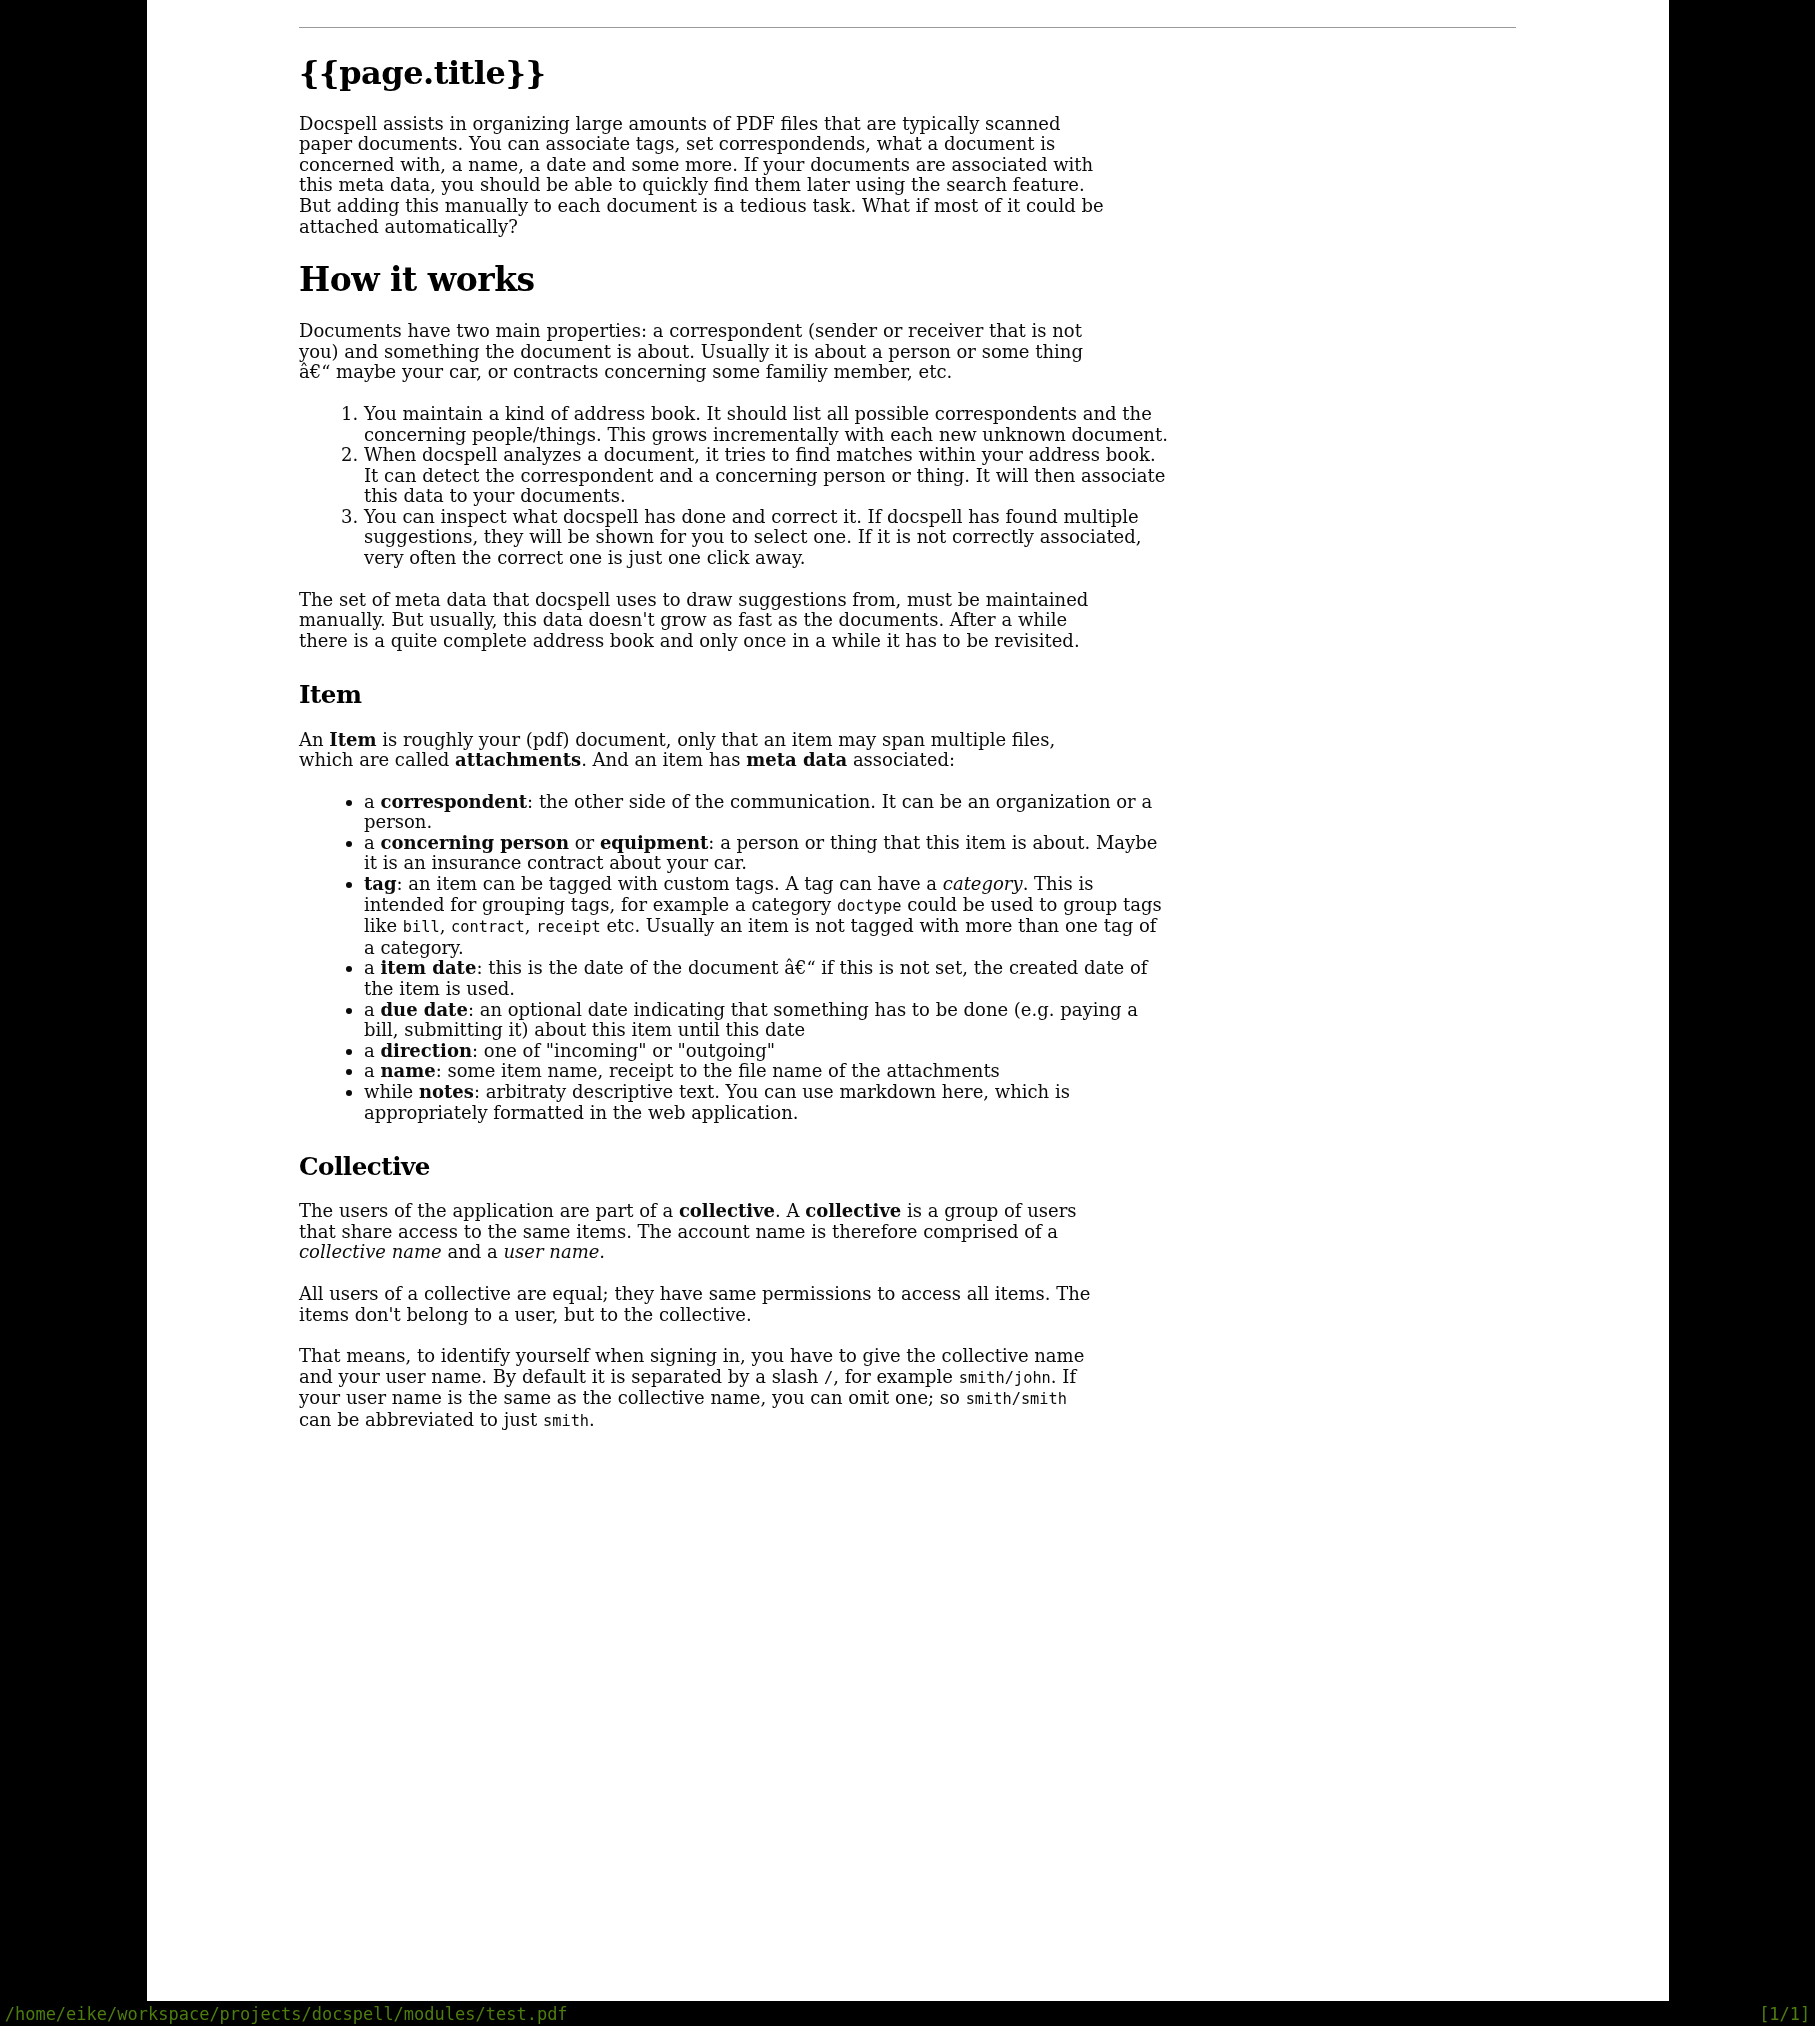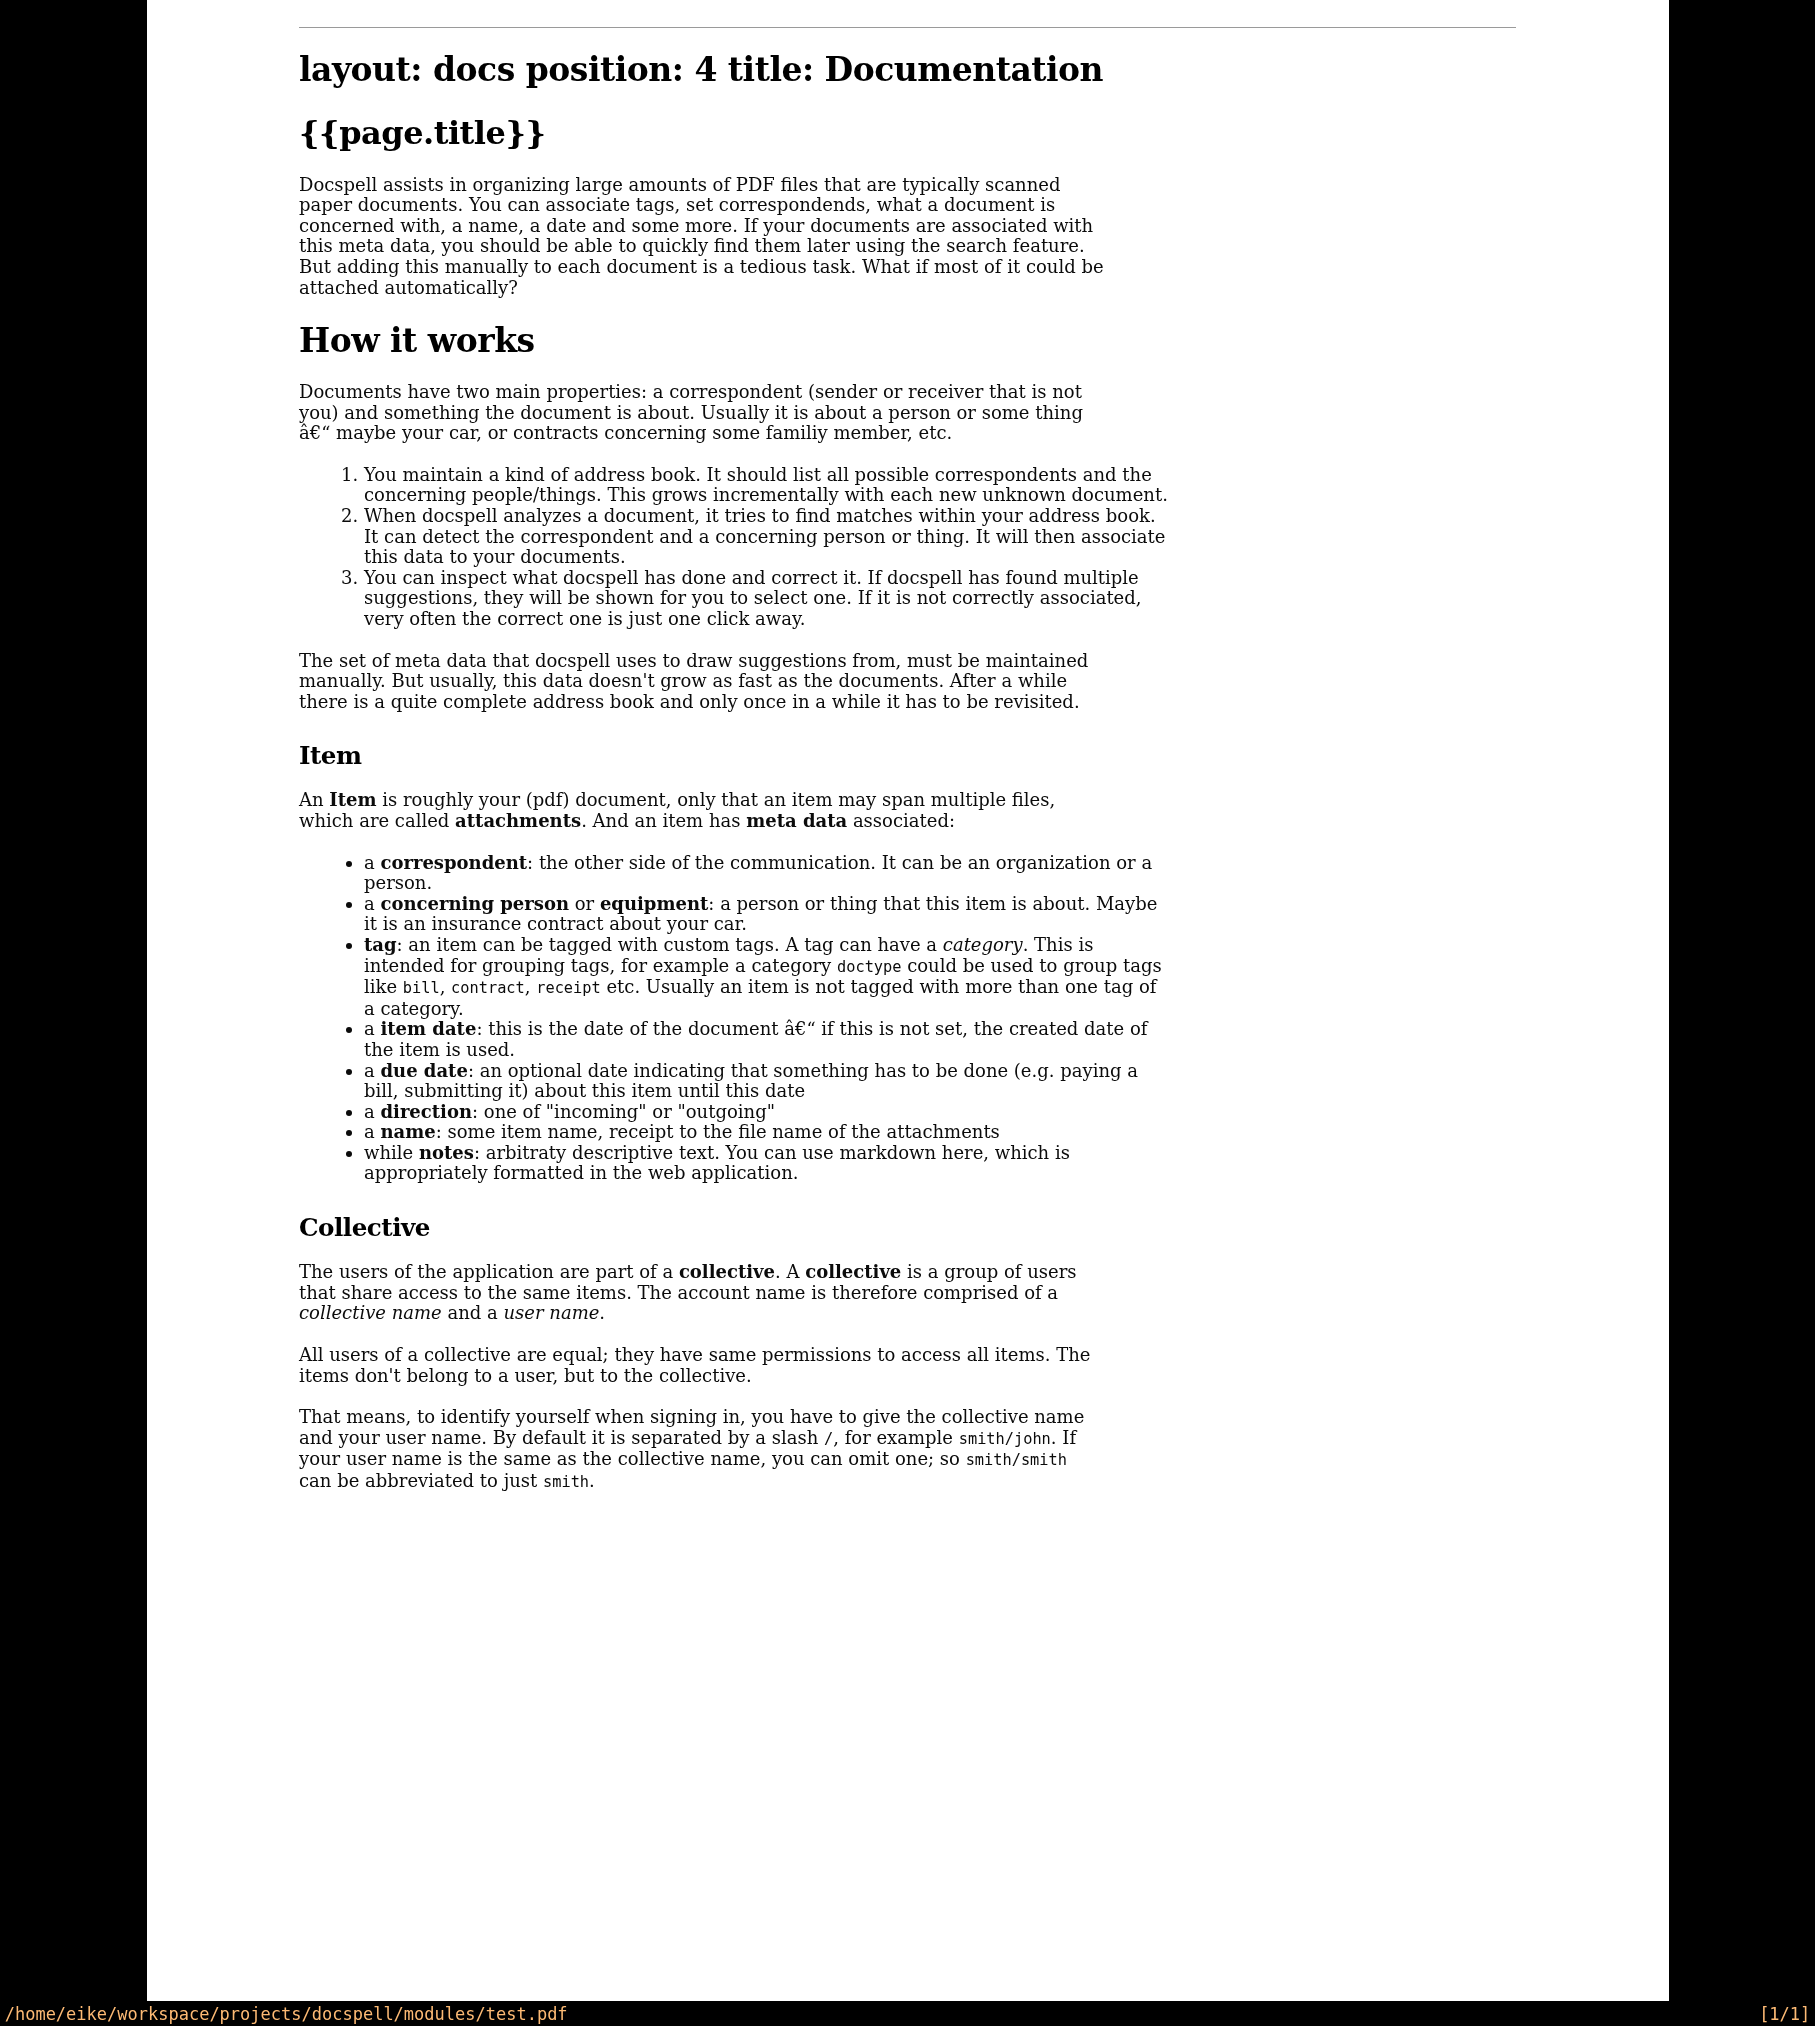--- a/index.html
+++ b/index.html
@@ -61,39 +61,38 @@
     font-family: "DejaVu Sans Mono", "Liberation Mono", monospace;
     font-size: 0.85em;
   }
   .status-bar {
     position: absolute;
     left: 0;
     bottom: 0;
     width: 100%;
     height: 24.6px;
     background: #000;
-    color: #fdba74;
+    color: #4d7c0f;
     font-family: "DejaVu Sans Mono", "Liberation Mono", monospace;
     font-size: 17px;
     display: flex;
     justify-content: space-between;
     align-items: center;
     padding: 0 4.7px;
     box-sizing: border-box;
     white-space: nowrap;
     border-radius: 11px;
   }
 </style>
 </head>
 <body>
 
 <div class="pdf-page">
   <div class="doc-content">
       <hr>
-      <h2><span>layout: docs position: 4 title: Documentation</span></h2>
       <h1><span>{{page.title}}</span></h1>
       <p><span>Docspell assists in organizing large amounts of PDF files that are typically scanned paper documents. You can associate tags, set correspondends, what a document is concerned with, a name, a date and some more. If your documents are associated with this meta data, you should be able to quickly find them later using the search feature. But adding this manually to each document is a tedious task. What if most of it could be attached automatically?</span></p>
       <h2><span>How it works</span></h2>
       <p><span>Documents have two main properties: a correspondent (sender or receiver that is not you) and something the document is about. Usually it is about a person or some thing â€“ maybe your car, or contracts concerning some familiy member, etc.</span></p>
       <ol>
         <li><span>You maintain a kind of address book. It should list all possible correspondents and the concerning people/things. This grows incrementally with each new unknown document.</span></li>
         <li><span>When docspell analyzes a document, it tries to find matches within your address book. It can detect the correspondent and a concerning person or thing. It will then associate this data to your documents.</span></li>
         <li><span>You can inspect what docspell has done and correct it. If docspell has found multiple suggestions, they will be shown for you to select one. If it is not correctly associated, very often the correct one is just one click away.</span></li>
       </ol>
       <p><span>The set of meta data that docspell uses to draw suggestions from, must be maintained manually. But usually, this data doesn't grow as fast as the documents. After a while there is a quite complete address book and only once in a while it has to be revisited.</span></p>

